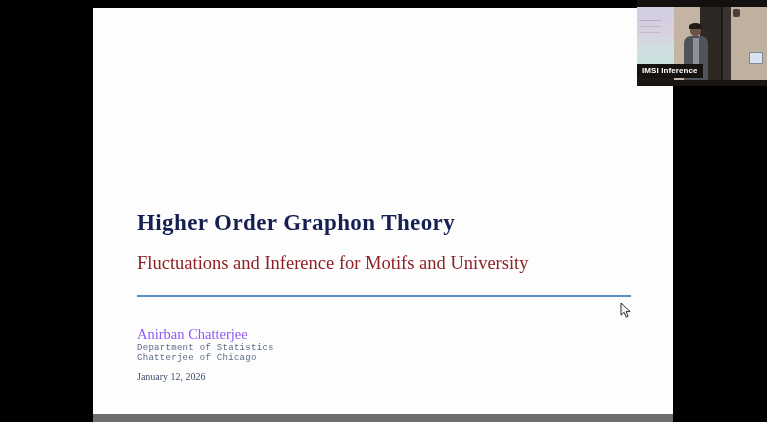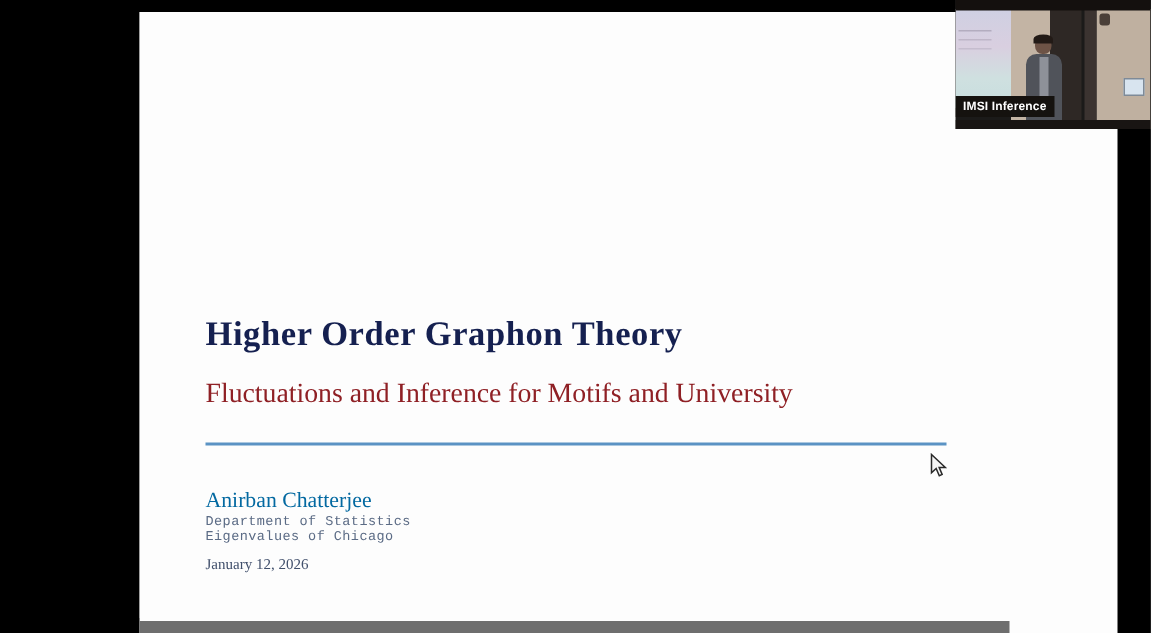--- a/index.html
+++ b/index.html
@@ -21,21 +21,21 @@
     width: 767px;
     height: 422px;
     background: #000000;
   }
 
   
   #slide {
     position: absolute;
     left: 93px;
     top: 8px;
-    width: 652px;
+    width: 580px;
     height: 414px;
     background: #fdfdfd;
     overflow: hidden;
   }
 
   #slide-body {
     position: absolute;
     left: 0; top: 0;
     width: 580px;
     height: 404px;
@@ -81,21 +81,21 @@
     height: 1.5px;
     background: #5b93c4;
   }
 
   .author {
     position: absolute;
     left: 44px;
     top: 318px;
     font-family: "Liberation Serif", serif;
     font-size: 14.5px;
-    color: #0369a1;
+    color: #8b5cf6;
     white-space: nowrap;
   }
 
   .affil {
     position: absolute;
     left: 44px;
     font-family: Liberation Mono, monospace;
     font-size: 9px;
     letter-spacing: 0.3px;
     color: #5b6b85;
@@ -274,21 +274,21 @@
       <div class="title">Higher Order Graphon Theory</div>
 
       <div class="subtitle">Fluctuations and Inference for Motifs and University</div>
 
       <div class="rule"></div>
 
       <div class="author">Anirban Chatterjee</div>
 
       <div class="affil line1">Department of Statistics</div>
 
-      <div class="affil line2">Eigenvalues of Chicago</div>
+      <div class="affil line2">Chatterjee of Chicago</div>
 
       <div class="date">January 12, 2026</div>
 
 
     </div>
     <div id="slide-bottom-bar"></div>
   </div>
 
   <div id="webcam">
     <div id="cam-wallL"></div>

